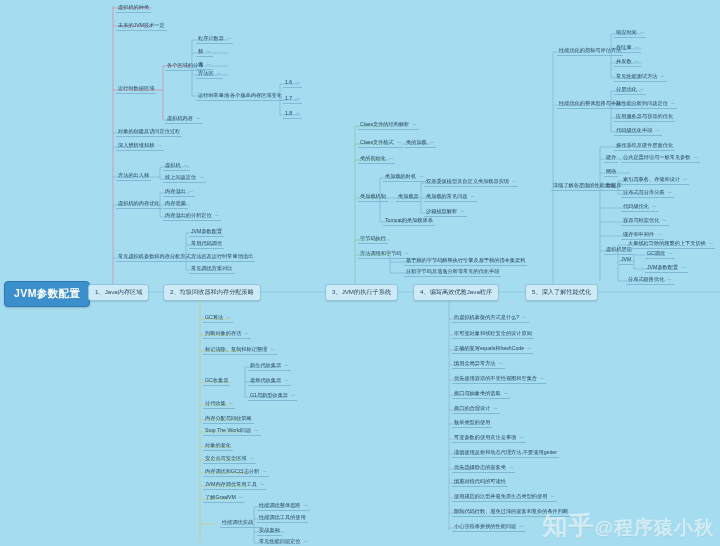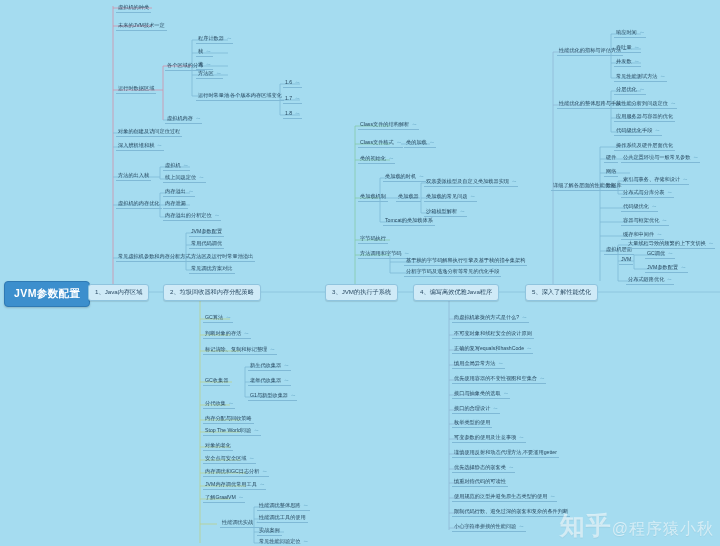--- a/index.html
+++ b/index.html
@@ -59,22 +59,22 @@
     position:absolute;
     right:6px;bottom:4px;
     color:rgba(255,255,255,.55);
     font-size:25px;
     font-weight:bold;
     letter-spacing:1px;
     white-space:nowrap;
     text-shadow:0 1px 1px rgba(0,0,0,.05);
   }
   .watermark .sub{
-    font-size:16px;
-    font-weight:normal;
+    font-size:19px;
+    font-weight:bold;
   }
 </style>
 </head>
 <body>
 
 <div id="canvas">
 
   <svg class="links" viewBox="0 0 720 546">
     <g fill="none" stroke="#7fb9d6" stroke-width="0.8">
 

